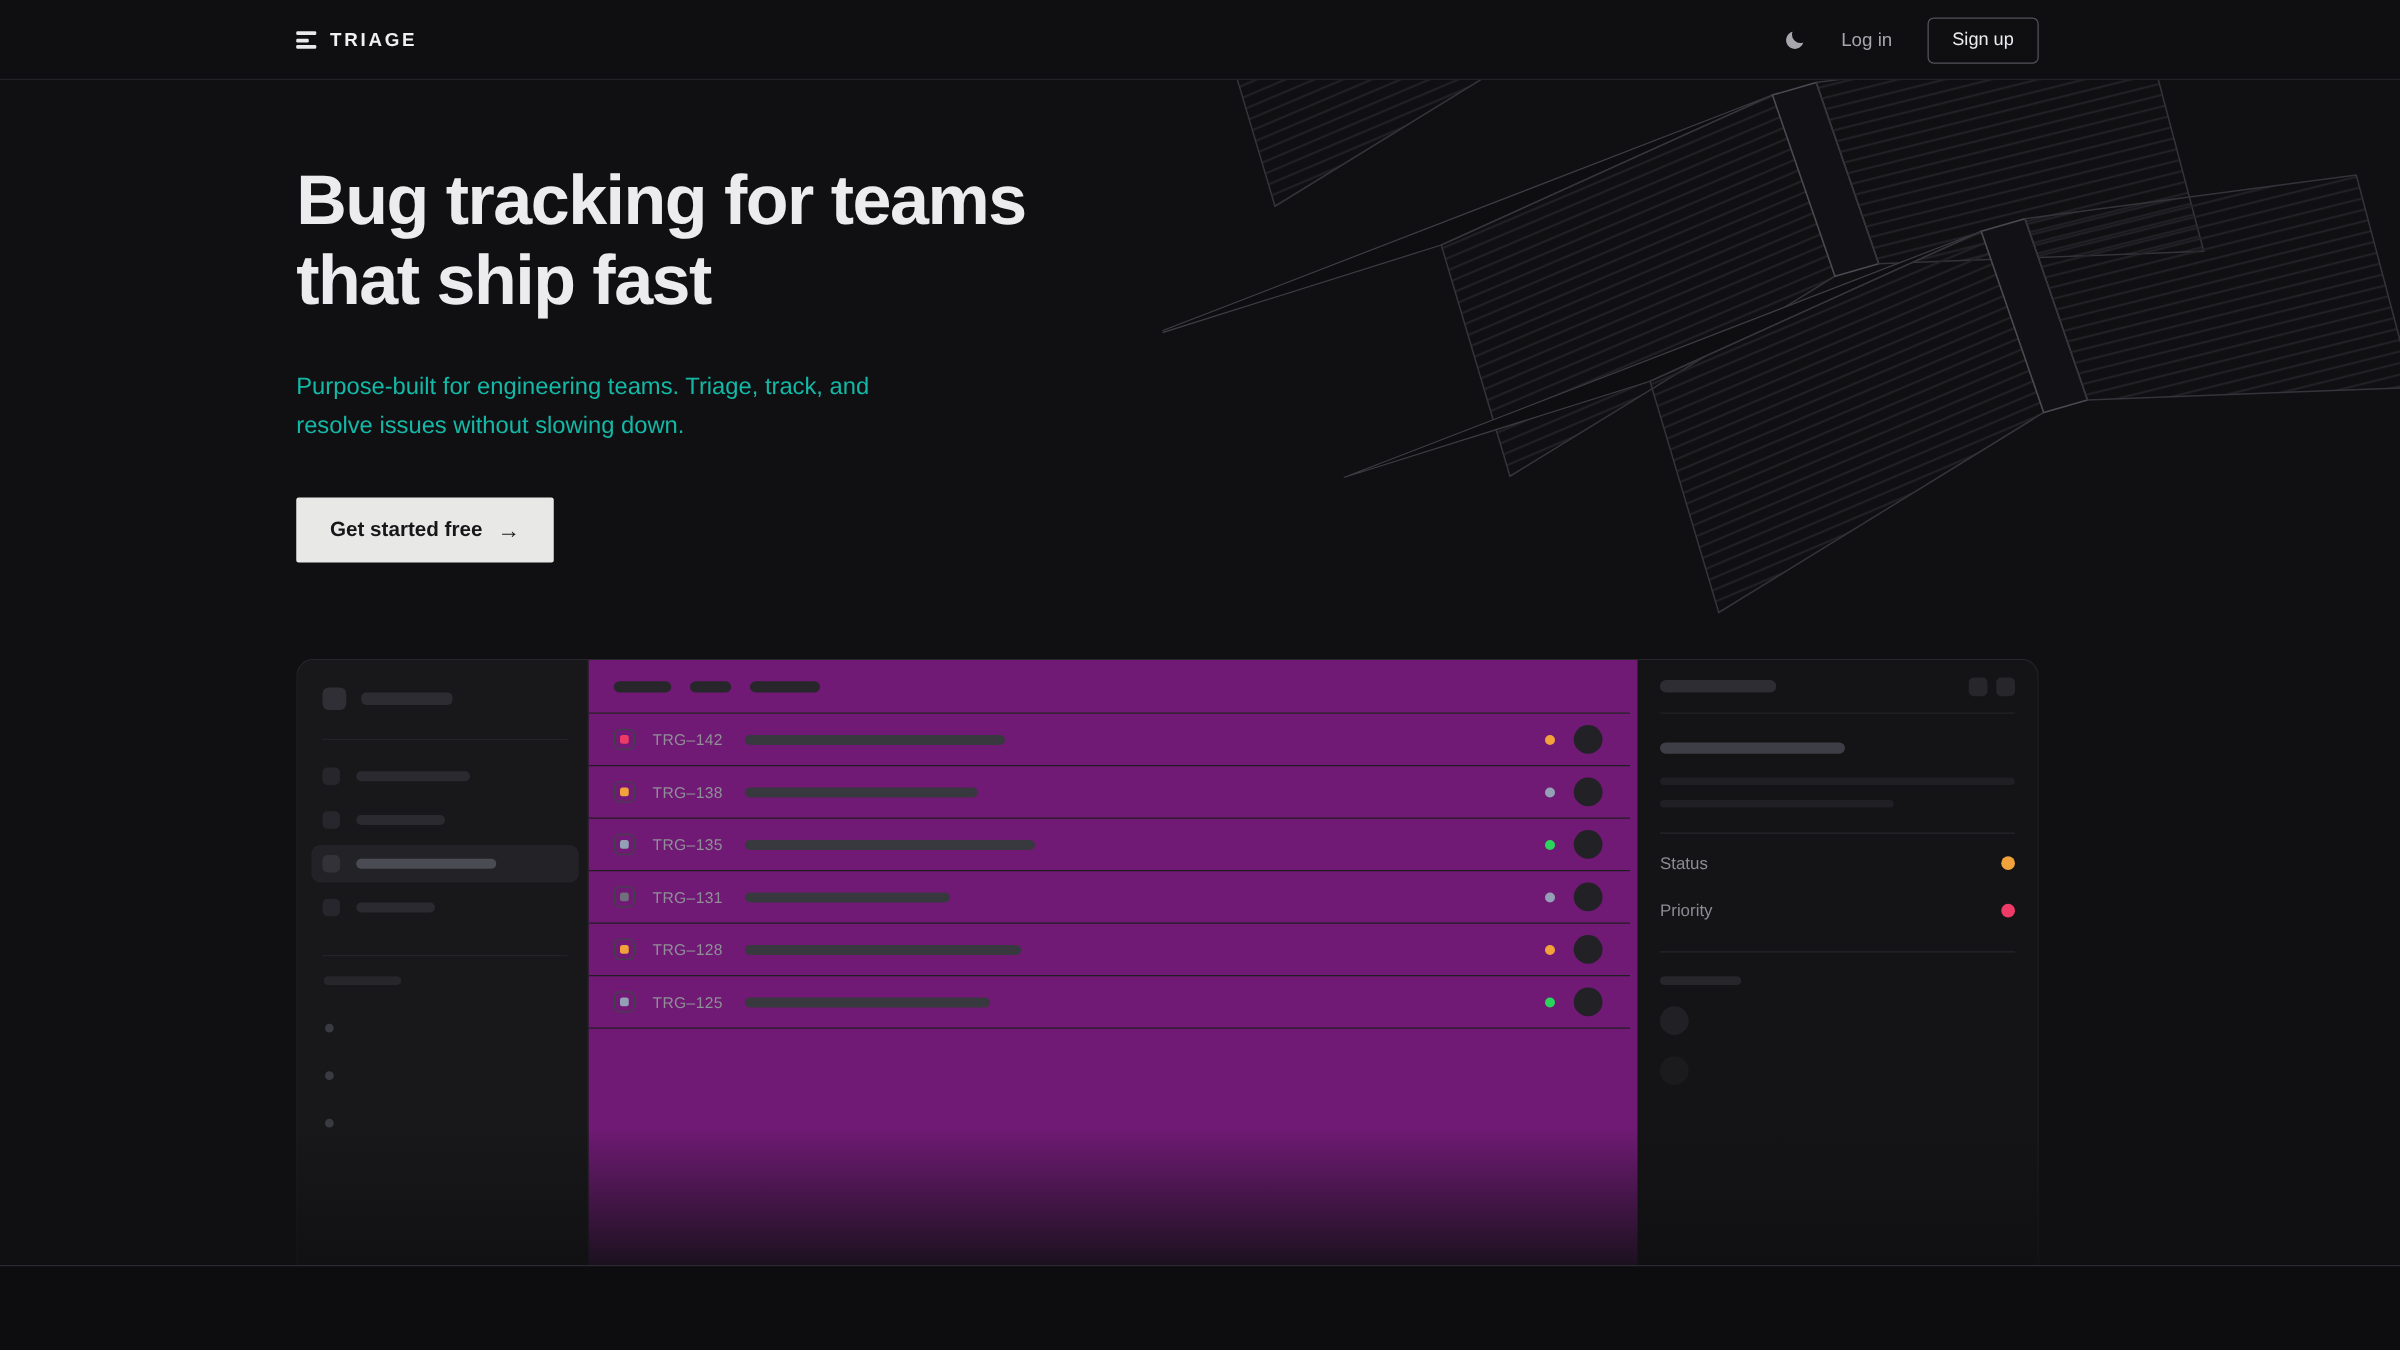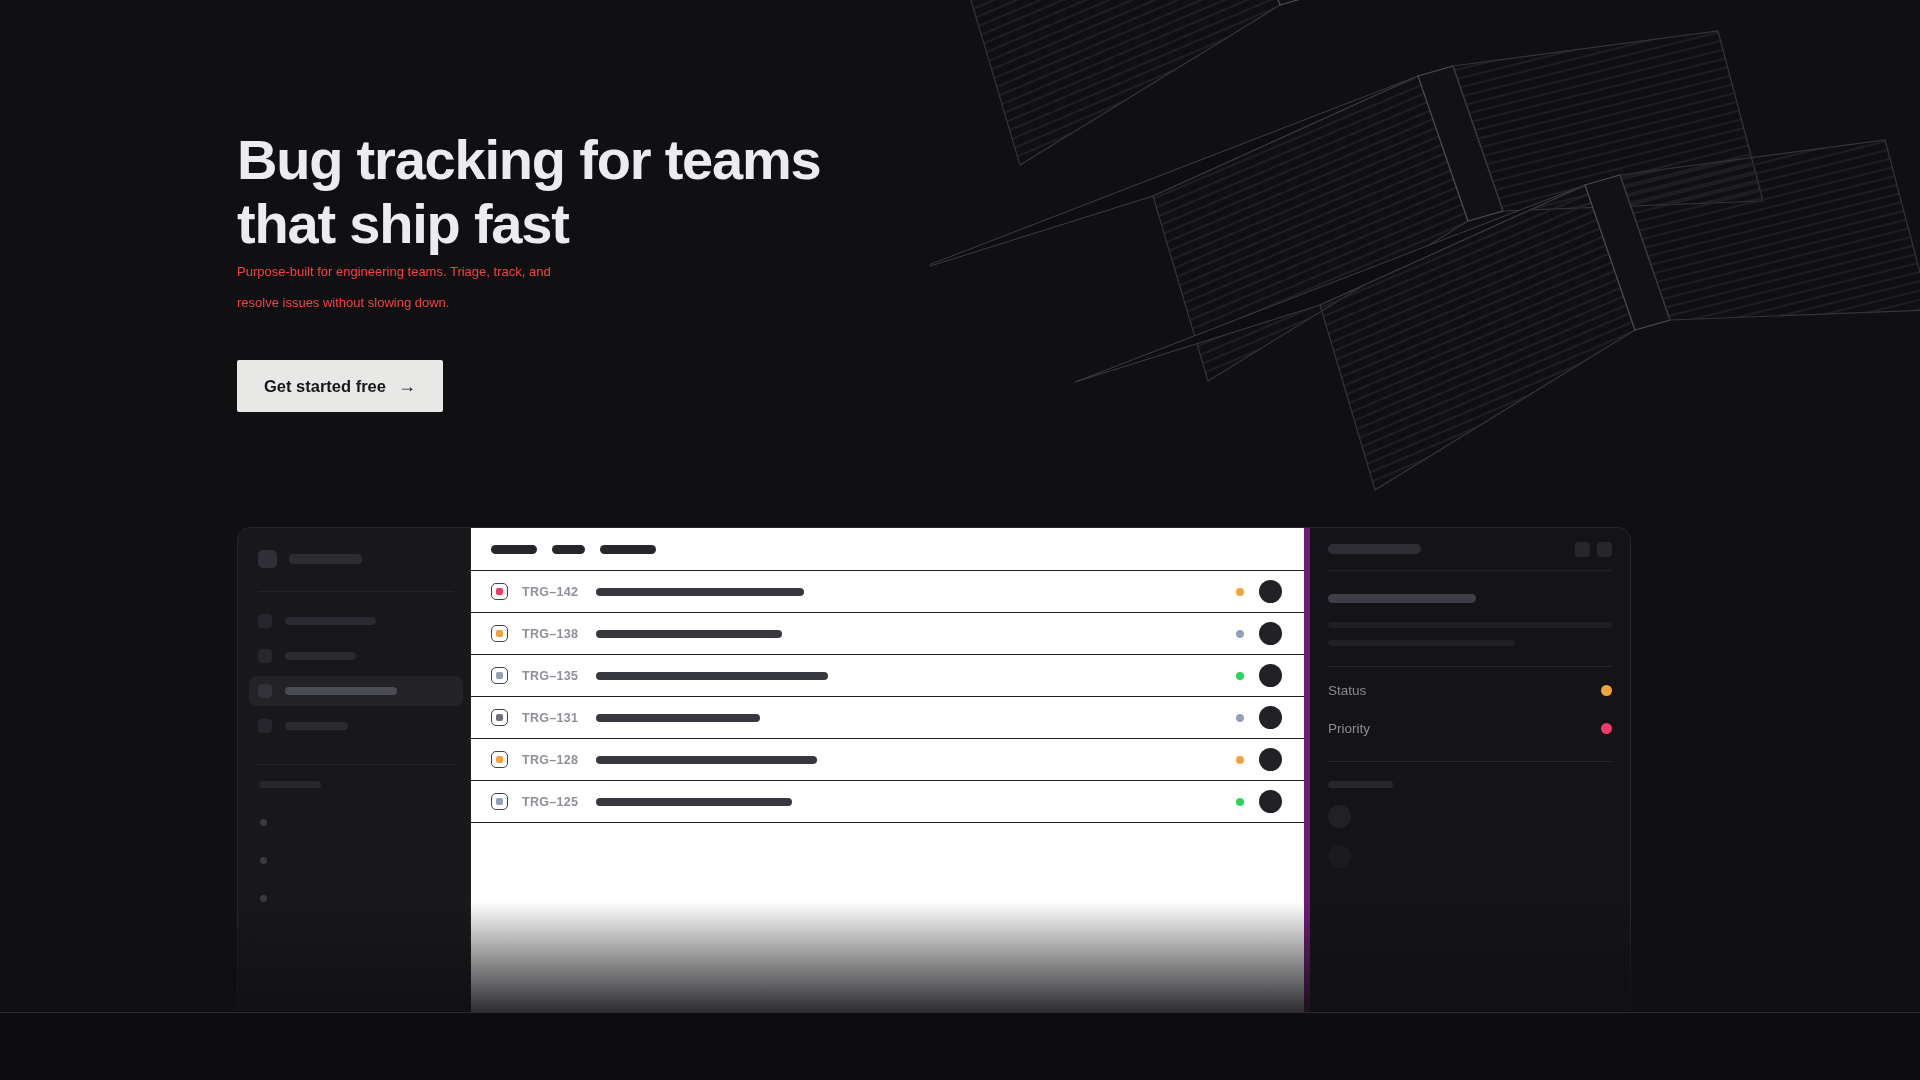--- a/index.html
+++ b/index.html
@@ -22,21 +22,21 @@
   .nav-right { margin-left:auto; display:flex; align-items:center; gap:28px; }
   .moon-btn { background:none; border:none; cursor:pointer; display:flex; align-items:center; }
   .login { background:none; border:none; color:#a5a5ac; font-size:15px; font-family:inherit; cursor:pointer; }
   .signup { background:transparent; border:1px solid #53535a; border-radius:5px; color:#ededef;
             font-size:14.5px; font-family:inherit; height:37px; padding:0 19px; cursor:pointer; }
 
   
   .hero { position:absolute; left:237px; top:64px; width:1394px; z-index:2; }
   .h1 { margin-top:64px; font-size:56px; line-height:64px; font-weight:700; letter-spacing:-1.2px; color:#ececee; }
   .h1 span { display:block; }
-  .sub { font-size:13px; line-height:31px; color:#ef4444; }
+  .sub { margin-top:38px; font-size:19px; line-height:31px; color:#14b8a6; }
   .sub span { display:block; }
   .cta { margin-top:42px; display:inline-flex; align-items:center; gap:12px; height:52px; padding:0 27px;
          background:#e8e8e6; border:none; border-radius:2px; color:#17171a; font-size:16.5px; font-weight:600;
          font-family:inherit; cursor:pointer; }
   .cta .arrow { font-size:18px; font-weight:400; }
 
   
   .card { position:absolute; left:237px; top:527px; width:1394px; height:485px; z-index:2;
           background:#131316; border:1px solid #26262b; border-bottom:none; border-radius:14px 14px 0 0;
           display:flex; overflow:hidden; }
@@ -51,21 +51,21 @@
   .s-item { display:flex; align-items:center; gap:13px; height:30px; padding:0 9px; margin:0 -9px 5px; border-radius:7px; }
   .s-item .s-ico { width:14px; height:14px; border-radius:4px; background:#26262c; flex:none; }
   .s-item .bar { height:8px; background:#2a2a30; }
   .s-item.active { background:#222227; }
   .s-item.active .s-ico { background:#323238; }
   .s-item.active .bar { background:#4b4b54; }
   .sec-bar { width:62px; height:7px; border-radius:4px; background:#26262b; margin:16px 0 0 1px; }
   .side-dot { width:7px; height:7px; border-radius:50%; background:#3a3a41; margin:31px 0 0 2px; }
 
   
-  .m-list { flex:1; background:#ffffff; display:flex; flex-direction:column;font-weight:bold; }
+  .m-list { flex:1; background:#701a75; display:flex; flex-direction:column; }
   .list-head { height:43px; flex:none; border-bottom:1px solid #222226; display:flex; align-items:center; gap:15px; padding-left:20px; }
   .pill { height:9px; border-radius:5px; background:#26262b; }
   .row { height:42px; flex:none; border-bottom:1px solid #1e1e22; display:flex; align-items:center; padding:0 22px 0 20px; }
   .row.selected { background-color:#1c1c20;
       background-image:repeating-linear-gradient(135deg, rgba(255,255,255,0.05) 0px, rgba(255,255,255,0.05) 1px, transparent 1px, transparent 9px); }
   .chk { width:17px; height:17px; border:1.5px solid #41414a; border-radius:5px; flex:none;
          display:flex; align-items:center; justify-content:center; }
   .chk i { display:block; width:7px; height:7px; border-radius:2px; }
   .issue-id { font-size:12.5px; letter-spacing:0.3px; color:#8f8f97; width:64px; margin-left:14px; flex:none; }
   .title-bar { height:8px; border-radius:4px; background:#38383f; margin-left:10px; }
@@ -117,20 +117,41 @@
         <polygon points="0,135 265,15 315,160 55,320" fill="url(#stA)" stroke="#34343a" stroke-width="1.2"></polygon>
         <polygon points="265,15 300,5 350,150 315,160" fill="#121216" stroke="#4a4a52" stroke-width="1.2"></polygon>
         <polygon points="300,5 565,-30 610,140 350,150" fill="url(#stB)" stroke="#34343a" stroke-width="1.2"></polygon>
       </g>
     </defs>
     <use href="#fold-shape" transform="translate(35,-15)"></use>
     <use href="#fold-shape" transform="translate(223,201)"></use>
     <use href="#fold-shape" transform="translate(390,310)"></use>
   </svg>
 
+  <header class="nav">
+    <div class="nav-inner">
+      <div class="brand">
+        <span class="brand-icon">
+            <i></i>
+            <i></i>
+            <i></i>
+          </span>
+        <span class="brand-name">TRIAGE</span>
+      </div>
+      <div class="nav-right">
+        <button class="moon-btn">
+          <svg width="18" height="18" viewBox="0 0 24 24">
+            <path d="M20.8 14.6A8.9 8.9 0 0 1 9.4 3.2 9.3 9.3 0 1 0 20.8 14.6z" fill="#a7a7ad"></path>
+          </svg>
+        </button>
+        <button class="login">Log in</button>
+        <button class="signup">Sign up</button>
+      </div>
+    </div>
+  </header>
 
   <main class="hero">
     <h1 class="h1">
       <span>Bug tracking for teams</span>
       <span>that ship fast</span>
     </h1>
     <p class="sub">
       <span>Purpose-built for engineering teams. Triage, track, and</span>
       <span>resolve issues without slowing down.</span>
     </p>

